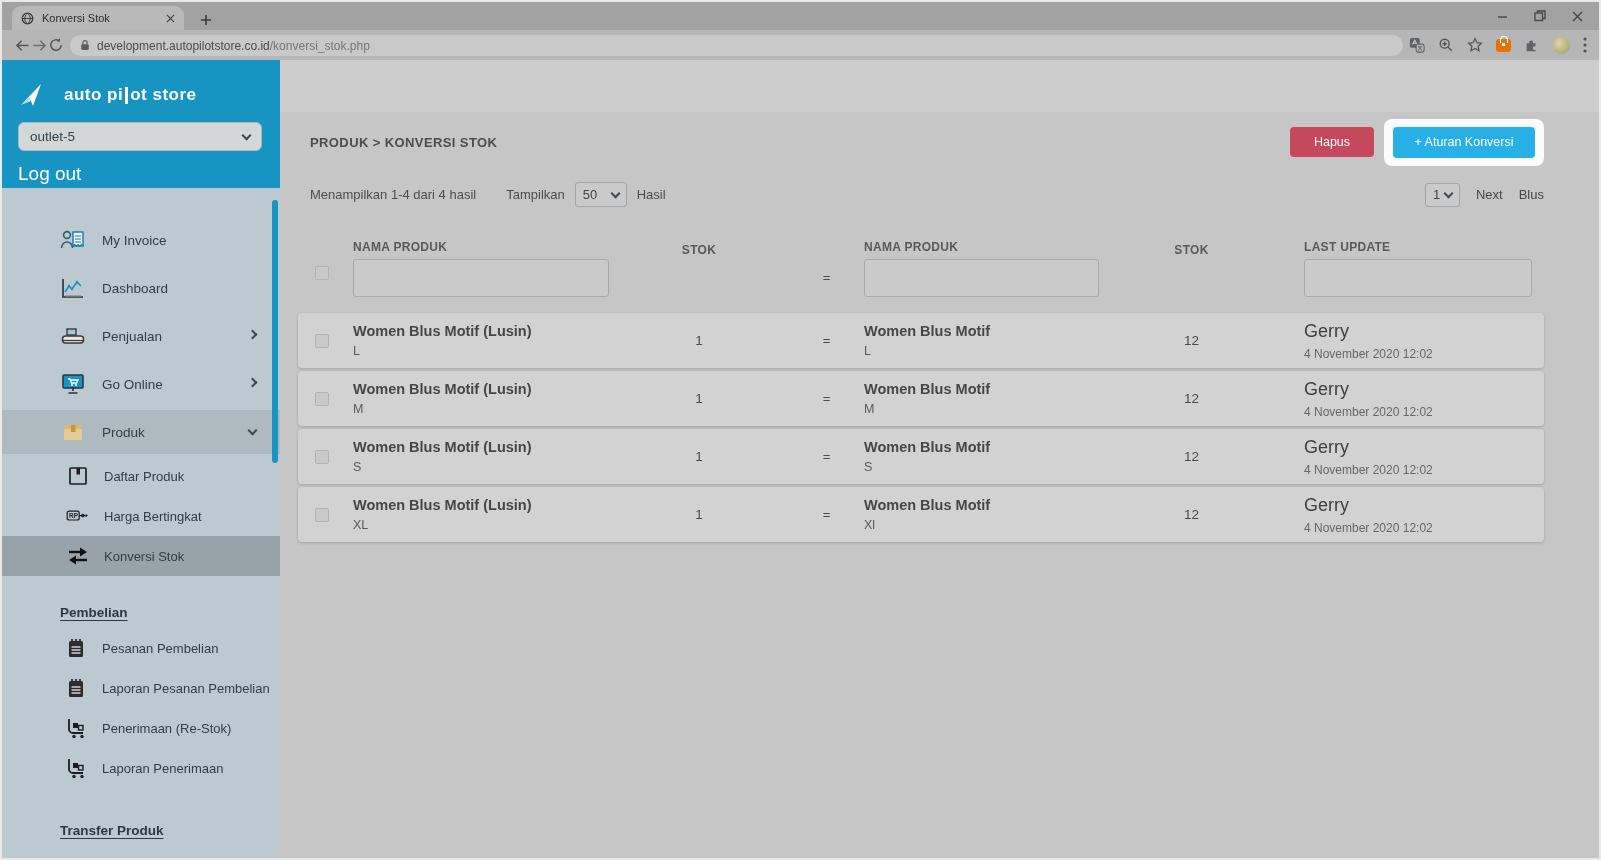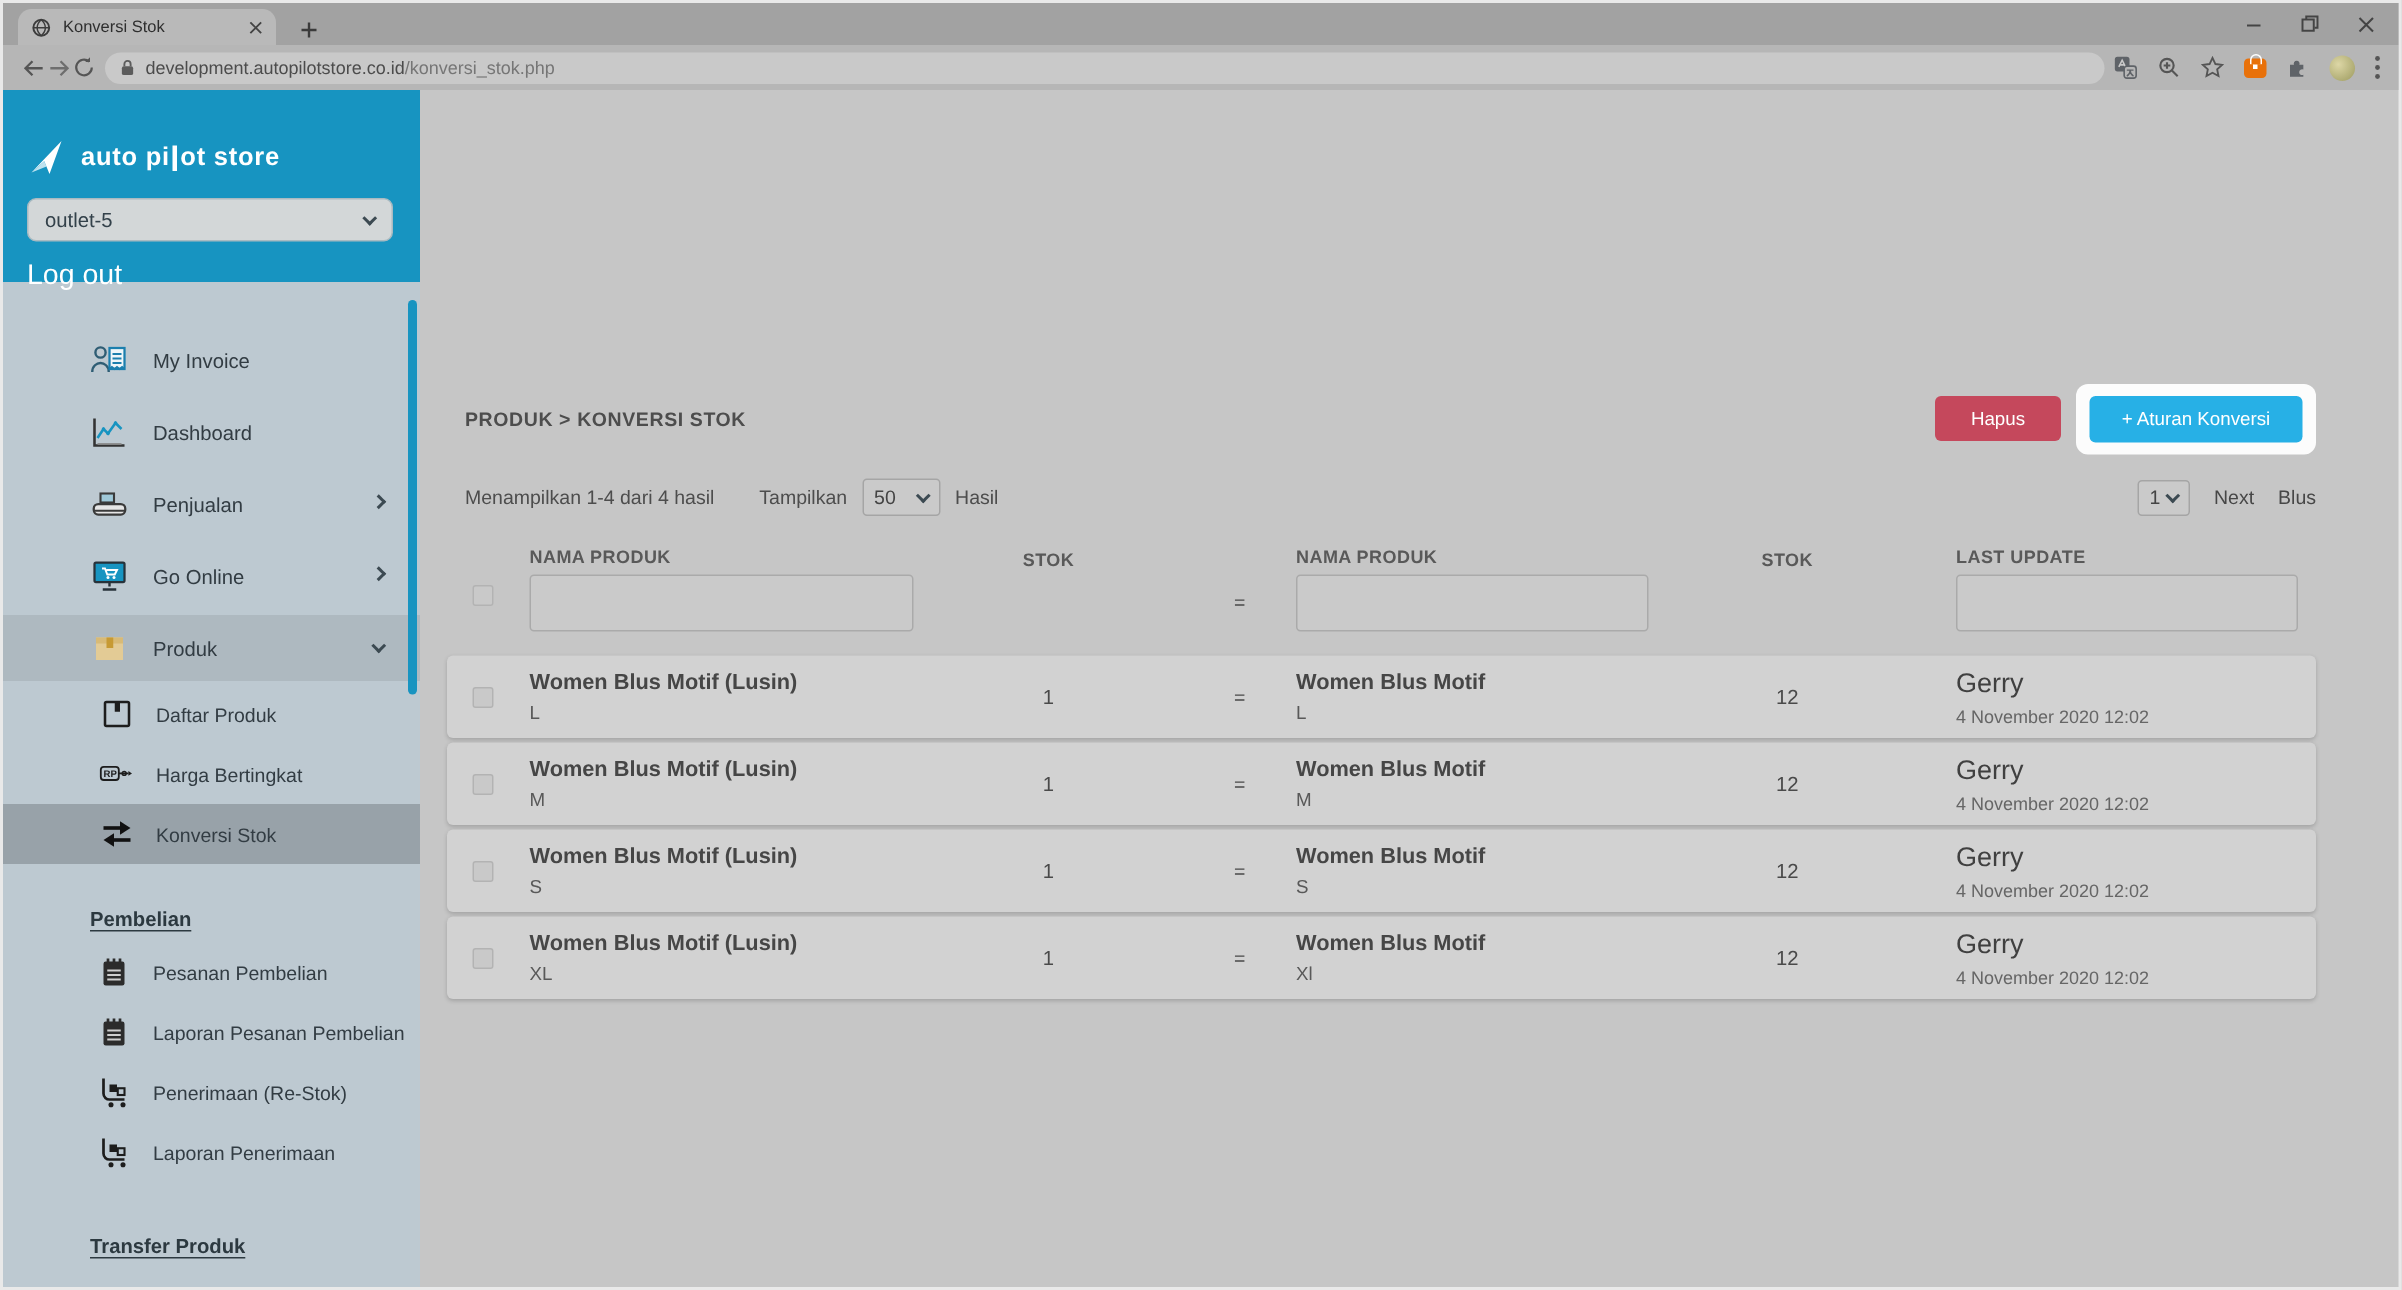--- a/index.html
+++ b/index.html
@@ -23,21 +23,21 @@
   .bag-icon { width:15px; height:13px; background:#e8710a; border-radius:3px; position:relative; }
   .bag-icon::before { content:""; position:absolute; left:4px; top:-3px; width:6px; height:6px; border:1.5px solid #fff; border-bottom:none; border-radius:4px 4px 0 0; }
   .bag-icon::after { content:""; position:absolute; left:5.5px; top:4px; width:3px; height:3px; background:#fff; }
 
   
   .app { flex:1; display:flex; min-height:0; }
 
   
   .sidebar { width:278px; background:#bdc9d1; position:relative; flex:0 0 auto; }
   .side-head { height:128px; background:#1794c1; padding:12px 16px 0 16px; }
-  .brand { display:flex; gap:10px; color:#fff; margin-top:20px; }
+  .brand { display:flex; gap:20px; color:#fff; margin-top:10px; }
   .brand-text { font-size:17px; font-weight:600; letter-spacing:.5px; display:flex; align-items:center; }
   .brand-bar { display:inline-block; width:3px; height:17px; background:#fff; margin:0 2px; }
   .outlet-select { margin-top:14px; height:29px; width:244px; background:#d3d7d8; border:1px solid #a9bac1; border-radius:6px; display:flex; align-items:center; padding:0 11px; font-size:13.5px; color:#33414a; justify-content:space-between; }
   .logout { margin-top:12px; color:#fff; font-size:19px; }
   .chev { width:7px; height:7px; border-right:2px solid #3c4a52; border-bottom:2px solid #3c4a52; transform:rotate(45deg); margin-top:-3px; }
   .chev.right { transform:rotate(-45deg); }
 
   .side-menu { padding-top:28px;text-align:center; }
   .mi { height:48px; display:flex; align-items:center; padding-left:58px; gap:16px; color:#323c43; font-size:13.5px; position:relative; }
   .mi .mi-icon { width:26px; display:flex; justify-content:center; }
@@ -45,39 +45,39 @@
   .mi.active-parent { background:#aeb9c0; height:44px; margin:2px 0; }
   .sub { height:40px; display:flex; align-items:center; padding-left:64px; gap:14px; color:#323c43; font-size:13px; }
   .sub .mi-icon { width:24px; display:flex; justify-content:center; }
   .sub.active { background:#98a2a9; }
   .side-section { margin-top:20px; height:32px; display:flex; align-items:center; padding-left:58px; }
   .side-section span { font-size:13.5px; font-weight:700; color:#2c3940; text-decoration:underline; text-underline-offset:3px; }
   .pitems .sub { height:40px; padding-left:62px; }
   .side-scrollthumb { position:absolute; right:2px; top:140px; width:6px; height:263px; background:#1794c1; border-radius:3px; }
 
   
-  .main { flex:1; display:flex; flex-direction:row; min-width:0;align-items:center; }
+  .main { flex:1; display:flex; flex-direction:column; min-width:0; }
   .main-top { height:52px; background:#cdcdcd; flex:0 0 auto; }
   .content { flex:1; padding:0 55px 0 18px; }
   .header-row { display:flex; align-items:center; justify-content:space-between; height:56px; margin-top:2px; }
   .breadcrumb { font-size:13px; font-weight:700; color:#4d4d4d; letter-spacing:.4px; margin-left:12px; }
   .hdr-right { display:flex; align-items:center; }
   .btn-hapus { width:84px; height:30px; background:#c5485c; color:#fff; border:none; border-radius:4px; font-size:12.5px; font-family:inherit; }
   .spotlight { background:#fcfcfc; border-radius:8px; padding:8px 9px; margin-left:10px; }
   .btn-add { width:142px; height:31px; background:#27b0e6; color:#fff; border:none; border-radius:4px; font-size:12.5px; font-family:inherit; }
 
   .controls-row { display:flex; align-items:center; justify-content:space-between; margin-top:12px; padding-left:12px; }
   .ctrl-left { display:flex; align-items:center; font-size:13px; color:#4d4d4d; }
   .sel { height:25px; background:#cacaca; border:1px solid #a5a5a5; border-radius:3px; display:flex; align-items:center; justify-content:space-between; padding:0 7px; font-size:13px; color:#444; }
   .sel-pp { width:52px; margin:0 10px 0 10px; }
   .tampilkan { margin-left:30px; }
   .ctrl-right { display:flex; align-items:center; gap:16px; font-size:13px; color:#474747; }
   .sel-page { width:35px; height:24px; }
 
-  .table { margin-top:20px; }
+  .table { margin-top:33px; }
   .grid { display:grid; grid-template-columns:55px 256px 180px 75px 235px 185px 1fr; }
   .thead { align-items:start; margin-bottom:16px; }
   .th-label { font-size:12px; font-weight:700; color:#595959; letter-spacing:.3px; }
   .th-input { margin-top:5px; height:38px; background:#cacaca; border:1px solid #aaaaaa; border-radius:3px; width:100%; }
   .th-c { display:flex; flex-direction:column; }
   .th-center { text-align:center; }
   .th-eq { text-align:center; padding-top:30px; font-size:13px; color:#4a4a4a; }
   .cb { width:14px; height:14px; background:#c9c9c9; border:1px solid #b3b3b3; border-radius:2px; }
   .thead .cb { margin-left:17px; margin-top:26px; }
   .lastcol { padding-left:20px; }

